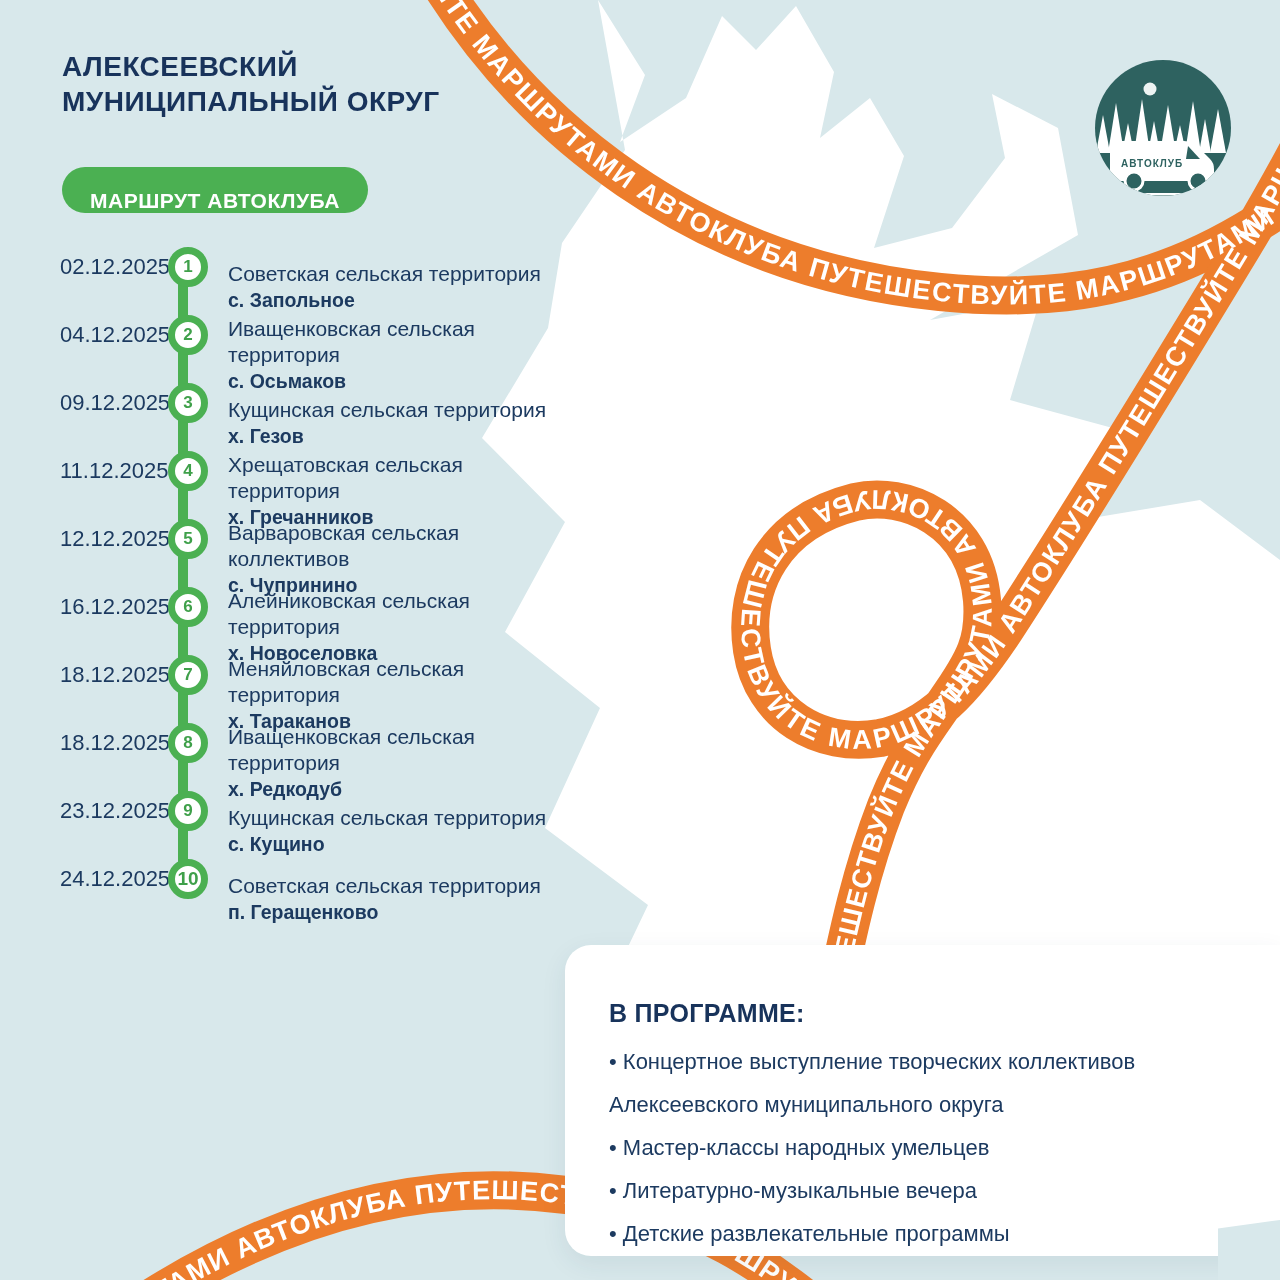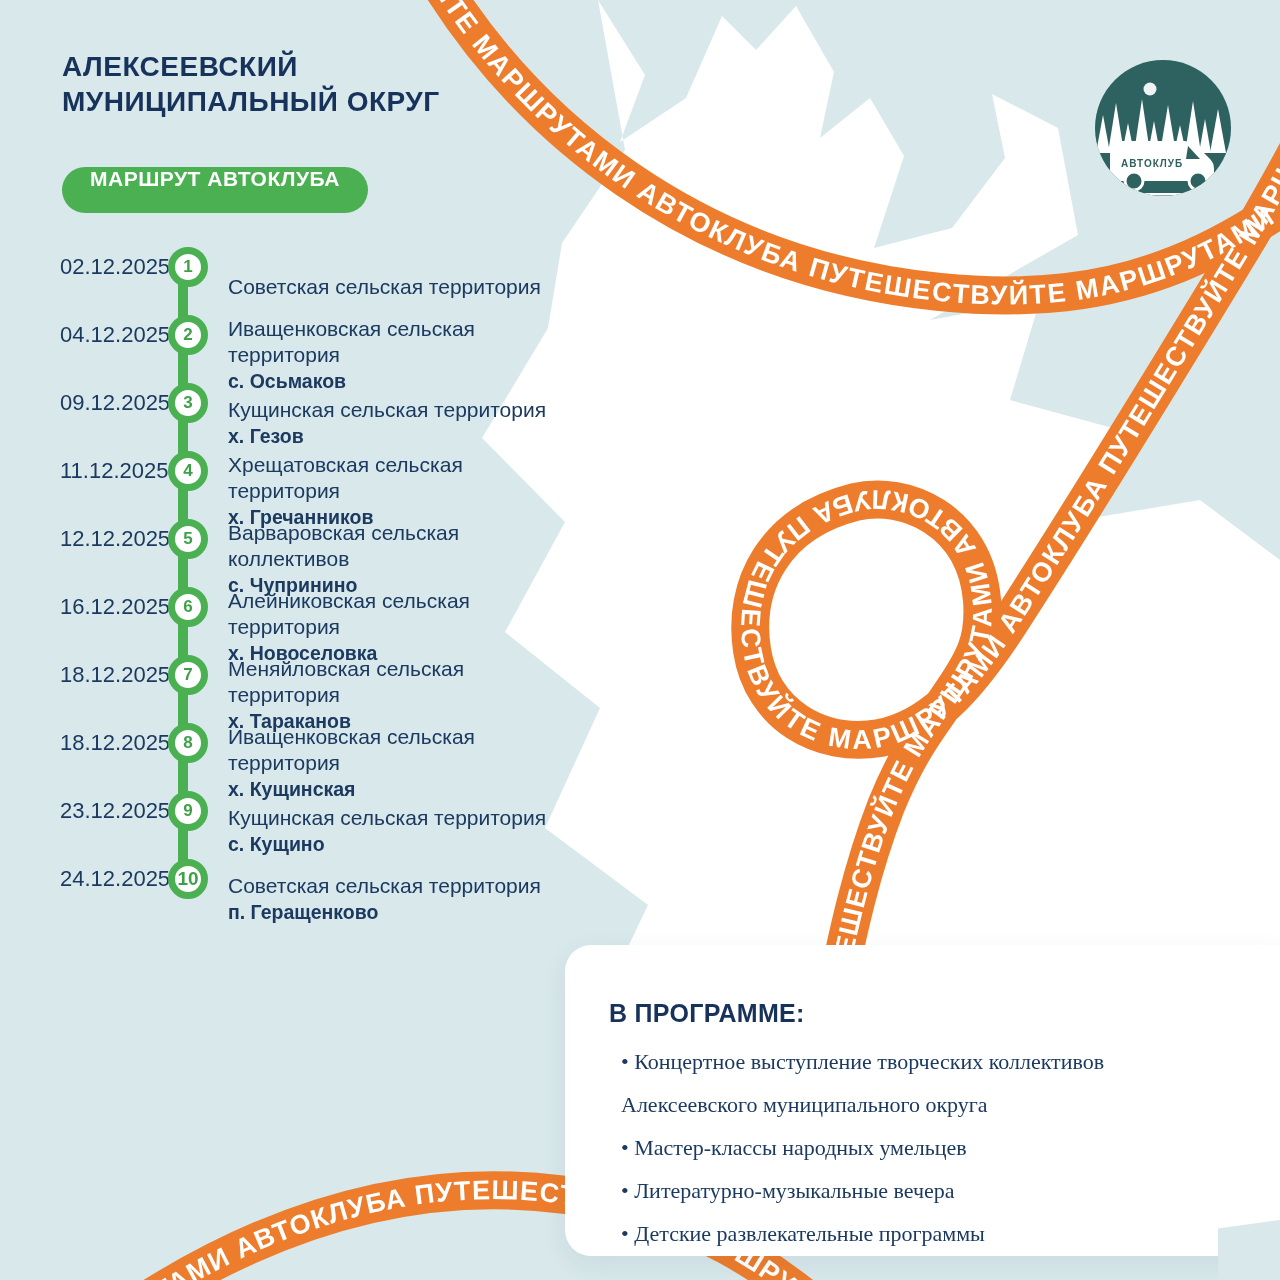--- a/index.html
+++ b/index.html
@@ -14,21 +14,21 @@
   #bg-svg, #ribbon-svg{position:absolute;left:0;top:0;width:1280px;height:1280px;}
   
   .title{
     left:62px;top:50px;width:560px;
     color:#18335b;font-weight:bold;font-size:28px;line-height:1.24;letter-spacing:.5px;
   }
   
   .badge{
     left:62px;top:167px;height:46px;padding:0 28px;border-radius:26px;
     background:#4bb052;color:#ffffff;font-weight:bold;font-size:21px;letter-spacing:.5px;
-    display:flex;align-items:flex-start;
+    display:flex;align-items:flex-end;
   }
   
   .timeline{left:60px;top:233px;width:520px;height:690px;}
   .connector{
     position:absolute;left:118px;top:34px;width:10px;height:612px;
     background:#4bb052;border-radius:6px;
   }
   .row{
     position:absolute;left:0;width:520px;height:68px;
     display:flex;align-items:center;
@@ -46,21 +46,21 @@
   .place{font-size:19.5px;font-weight:bold;line-height:1.35;}
   
   .card{
     left:565px;top:945px;width:715px;height:311px;background:#ffffff;
     border-radius:26px 0 0 26px;
     box-shadow:0 8px 26px rgba(40,70,90,.08);
     padding:38px 44px;box-sizing:border-box;
     z-index:5;
   }
   .card h3{margin:16px 0 12px 0;color:#18335b;font-size:25px;letter-spacing:.3px;}
-  .card ul{list-style:none;margin:12px;padding:0;font-family:Liberation Serif, serif;}
+  .card ul{list-style:none;margin:0;padding:0;}
   .card li{color:#1c3a60;font-size:22px;line-height:43px;}
   .corner-notch{
     right:0;bottom:0;width:62px;height:60px;background:#d8e8eb;z-index:6;
     clip-path:polygon(0 14%,100% 0,100% 100%,0 100%);
   }
   .logo{left:1088px;top:53px;width:150px;height:150px;z-index:4;}
 </style>
 </head>
 <body>
 
@@ -103,20 +103,21 @@
 <div class="abs timeline">
   <div class="connector"></div>
 
   <div class="row" style="top:0">
     <div class="date">02.12.2025</div>
     <div class="node">
         <span>1</span>
       </div>
     <div class="labels">
       <div class="territory">Советская сельская территория</div>
+      <div class="place">с. Запольное</div>
     </div>
   </div>
   <div class="row" style="top:68px">
     <div class="date">04.12.2025</div>
     <div class="node">
         <span>2</span>
       </div>
     <div class="labels">
       <div class="territory">Иващенковская сельская территория</div>
       <div class="place">с. Осьмаков</div>
@@ -172,21 +173,21 @@
       <div class="place">х. Тараканов</div>
     </div>
   </div>
   <div class="row" style="top:476px">
     <div class="date">18.12.2025</div>
     <div class="node">
         <span>8</span>
       </div>
     <div class="labels">
       <div class="territory">Иващенковская сельская территория</div>
-      <div class="place">х. Кущинская</div>
+      <div class="place">х. Редкодуб</div>
     </div>
   </div>
   <div class="row" style="top:544px">
     <div class="date">23.12.2025</div>
     <div class="node">
         <span>9</span>
       </div>
     <div class="labels">
       <div class="territory">Кущинская сельская территория</div>
       <div class="place">с. Кущино</div>

